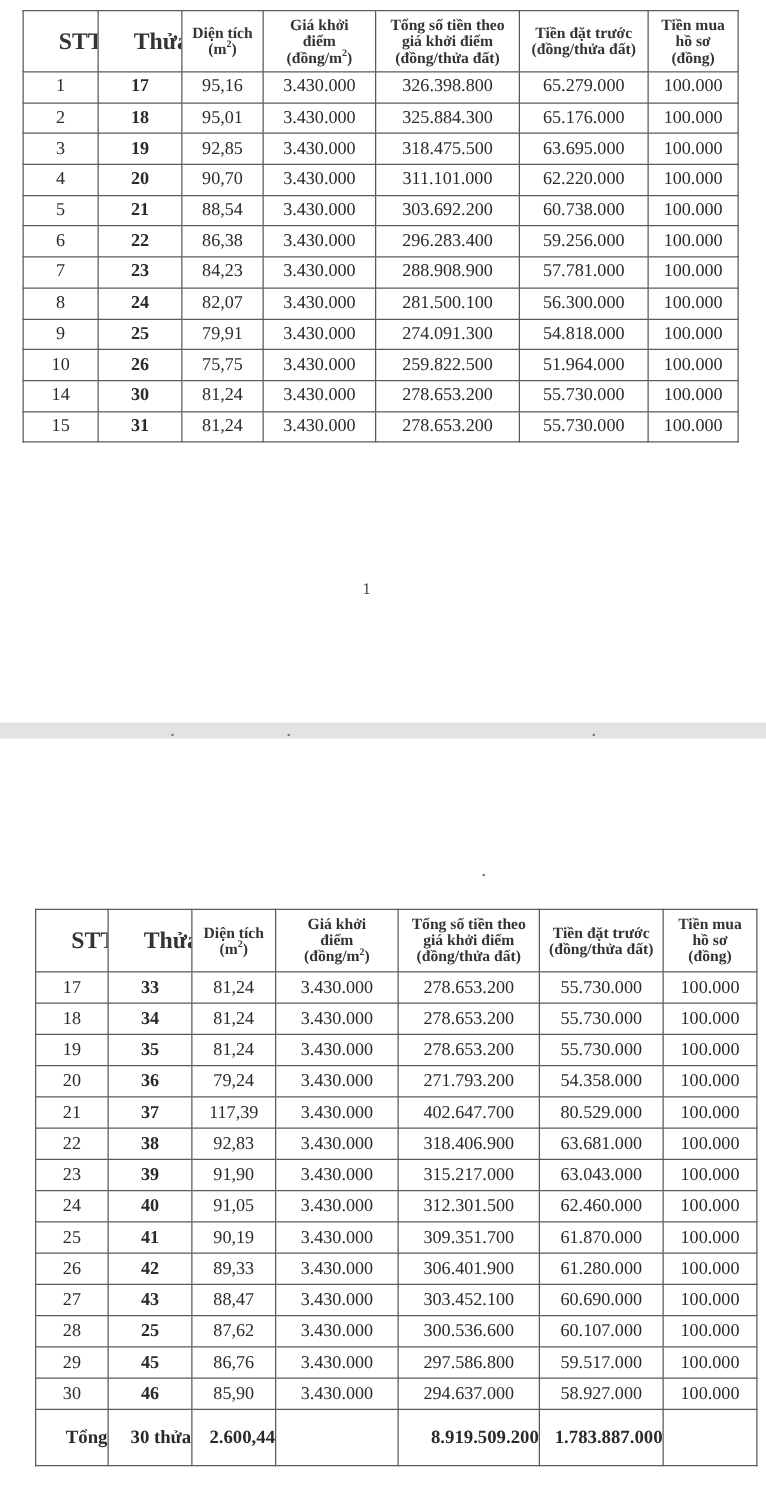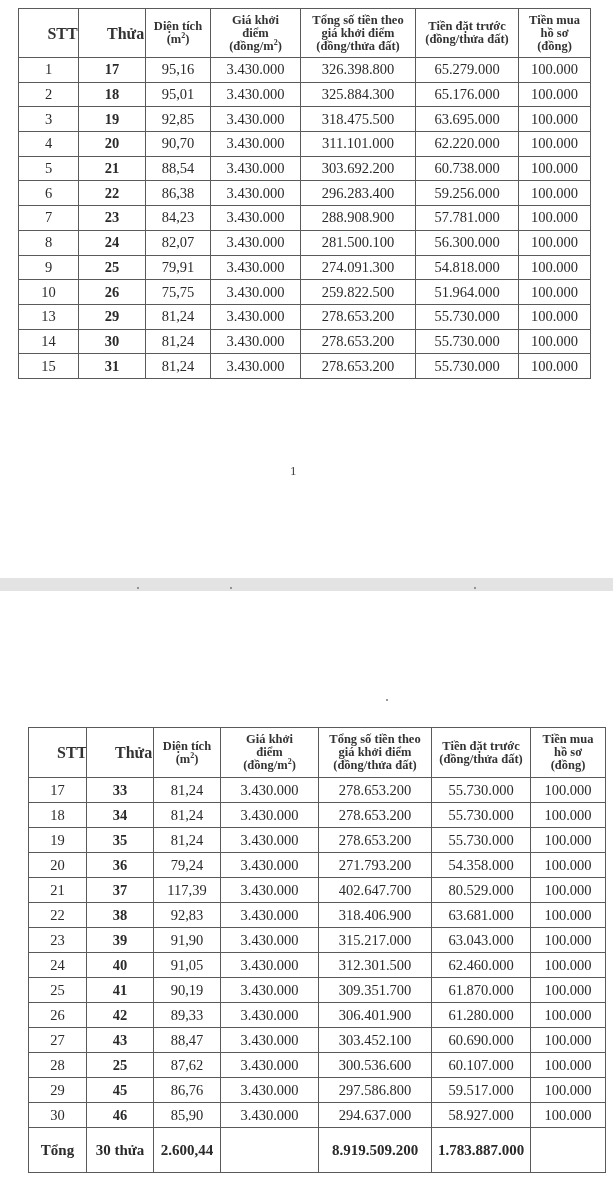--- a/index.html
+++ b/index.html
@@ -21,30 +21,30 @@
     position: absolute; border-collapse: collapse; table-layout: fixed;
     font-size: 14.5px;
   }
   table.land td, table.land th {
     border: 1px solid #5a5a5a; text-align: center; vertical-align: middle;
     padding: 0; white-space: nowrap; overflow: hidden;
   }
   table.land th {
     font-weight: bold; font-size: 12.5px; line-height: 13px; color: #333;
   }
-  table.land th.stt { font-size: 16px; padding-left: 28px; }
+  table.land th.stt { font-size: 19px; padding-left: 28px; }
   table.land td.bold { font-weight: bold; }
   .t1 { left: 18px; top: 8px; width: 572px; }
   .t2 { left: 28px; top: 136px; width: 577px; }
   .t1 thead tr { height: 49px; }
   .t1 tbody tr { height: 24.7px; }
   .t2 thead tr { height: 50px; }
   .t2 tbody tr { height: 25px; }
   .t2 tr.total-row { height: 45px; }
-  .t2 tr.total-row td { font-weight: bold; font-size: 15px; }
+  .t2 tr.total-row td { font-weight: bold; font-size: 15px; text-align: right; }
   .pagenum {
     position: absolute; left: 290px; top: 463px; font-size: 13px; color: #444;
   }
   sup { font-size: 8px; line-height: 0; }
   .dot { position: absolute; width: 2px; height: 2px; background: #777; border-radius: 1px; }
 </style>
 </head>
 <body>
 
 <div class="page page1">
@@ -156,29 +156,20 @@
         <tr>
           <td>10</td>
           <td class="bold">26</td>
           <td>75,75</td>
           <td>3.430.000</td>
           <td>259.822.500</td>
           <td>51.964.000</td>
           <td>100.000</td>
         </tr>
         <tr>
-          <td>13</td>
-          <td class="bold">29</td>
-          <td>81,24</td>
-          <td>3.430.000</td>
-          <td>278.653.200</td>
-          <td>55.730.000</td>
-          <td>100.000</td>
-        </tr>
-        <tr>
           <td>14</td>
           <td class="bold">30</td>
           <td>81,24</td>
           <td>3.430.000</td>
           <td>278.653.200</td>
           <td>55.730.000</td>
           <td>100.000</td>
         </tr>
         <tr>
           <td>15</td>

